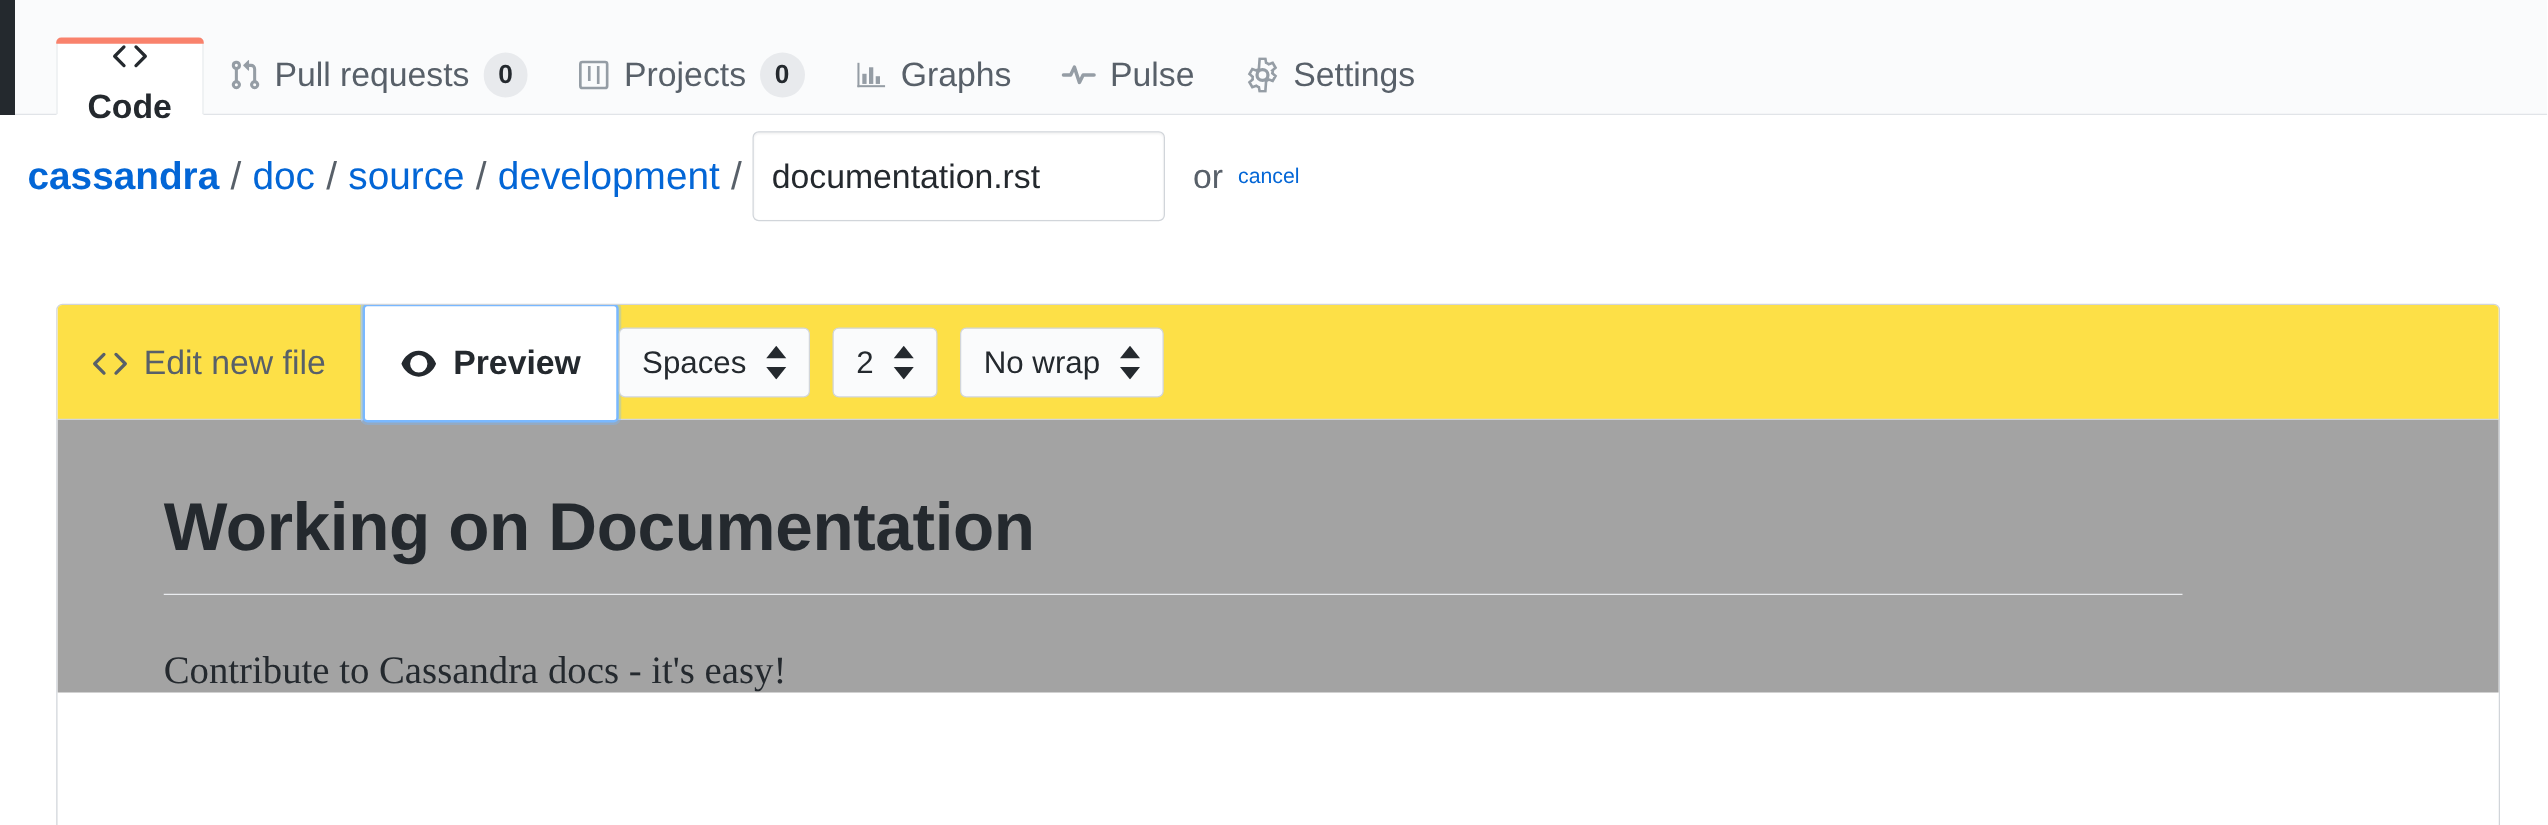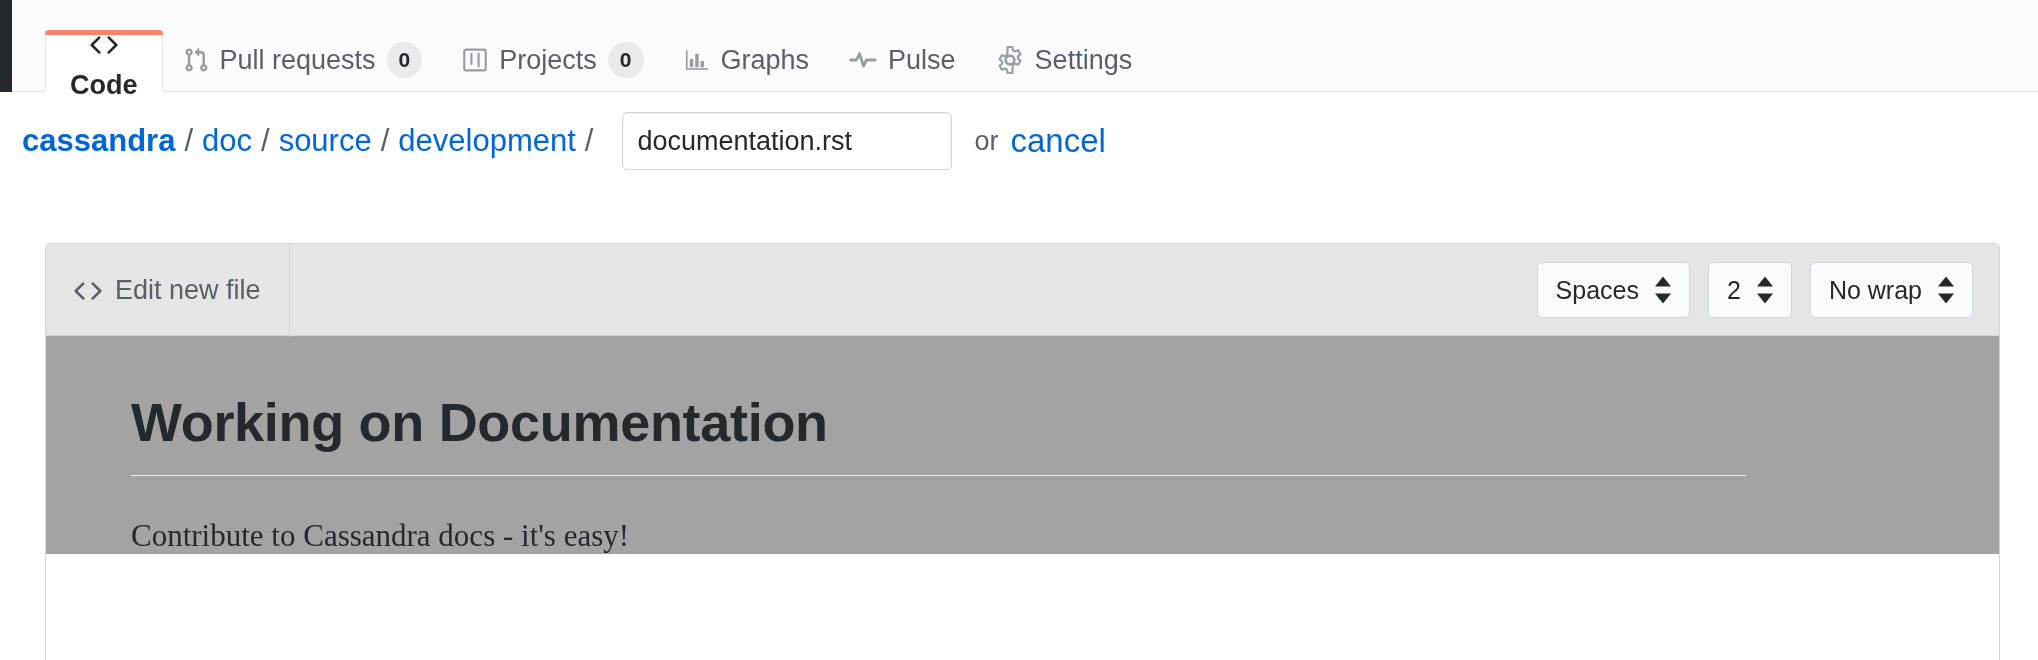--- a/index.html
+++ b/index.html
@@ -62,44 +62,43 @@
   .breadcrumb-row {
     position: absolute; left: 0; top: 92px; width: 100%; height: 98px;
     display: flex; align-items: center;
     padding-left: 22px;
     font-size: 31px;
   }
   .bc-link { color: #0366d6; cursor: pointer; }
   .bc-link.bold { font-weight: bold; }
   .bc-sep { color: #586069; margin: 0 9px; }
   .filename-input {
-    margin-left: 20px;
-    width: 330px; height: 58px;
+    width: 330px; height: 72px;
     border: 1px solid #d1d5da; border-radius: 5px;
     background: #fff; color: #24292e;
     font-family: "Liberation Sans", sans-serif;
     font-size: 27px;
     padding: 0 14px;
     box-shadow: inset 0 1px 2px rgba(27,31,35,0.075);
     outline: none;
   }
   .or-text { margin-left: 22px; color: #586069; font-size: 27px; }
-  .cancel-link { margin-left: 12px; color: #0366d6; font-size: 33px; cursor: pointer; }
+  .cancel-link { margin-left: 12px; color: #0366d6; font-size: 17px; cursor: pointer; }
 
   
   .editor-box {
     position: absolute; left: 45px; top: 243px;
     width: 1955px; height: 420px;
     border: 1px solid #d1d5da; border-radius: 5px 5px 0 0;
     background: #fff; overflow: hidden;
   }
   .editor-toolbar {
-    height: 92px; background: #e5e5e5;
+    height: 92px; background: #fde047;
     border-bottom: 1px solid #d1d5da;
-    display: flex; align-items: flex-start; justify-content: space-between;
+    display: flex; align-items: flex-start; justify-content: flex-start;
     position: relative;
   }
   .tabnav { display: flex; align-items: flex-start; height: 100%; }
   .etab {
     display: flex; align-items: center; gap: 13px;
     height: 93px; padding: 0 28px;
     font-size: 27px; color: #586069; cursor: pointer;
     border-right: 1px solid #d1d5da;
     white-space: nowrap;
   }
@@ -238,20 +237,29 @@
       <div class="tabnav">
         <div class="etab">
           <span class="ico">
             <svg width="28" height="28" viewBox="0 0 16 16" fill="currentColor">
                 <path d="M4.72 3.22a.75.75 0 011.06 1.06L2.06 8l3.72 3.72a.75.75 0 11-1.06 1.06L.47 8.53a.75.75 0 010-1.06l4.25-4.25zm6.56 0a.75.75 0 10-1.06 1.06L13.94 8l-3.72 3.72a.75.75 0 101.06 1.06l4.25-4.25a.75.75 0 000-1.06l-4.25-4.25z"></path>
               </svg>
           </span>
           <span>Edit new file</span>
         </div>
 
+        <div class="etab selected">
+          <span class="ico">
+            <svg width="30" height="30" viewBox="0 0 16 16" fill="currentColor">
+                <path d="M8 2.5c-3.5 0-6.3 2.6-7.4 5.5C1.7 10.9 4.5 13.5 8 13.5s6.3-2.6 7.4-5.5C14.3 5.1 11.5 2.5 8 2.5zm0 9.2a3.7 3.7 0 110-7.4 3.7 3.7 0 010 7.4z"></path>
+                <circle cx="8" cy="8" r="1.85" fill="#fff"></circle>
+              </svg>
+          </span>
+          <span>Preview</span>
+        </div>
       </div>
 
       <div class="toolbar-right">
 
         <div class="select-box">
           <span>Spaces</span>
           <span class="chev">
             <svg width="20" height="12" viewBox="0 0 10 6" fill="currentColor">
                 <path d="M5 0L9 5H1z"></path>
               </svg>

